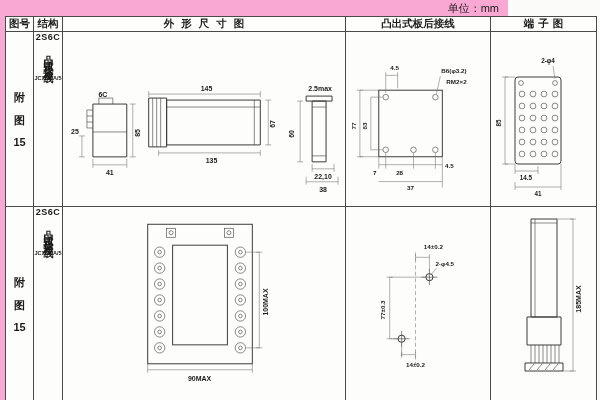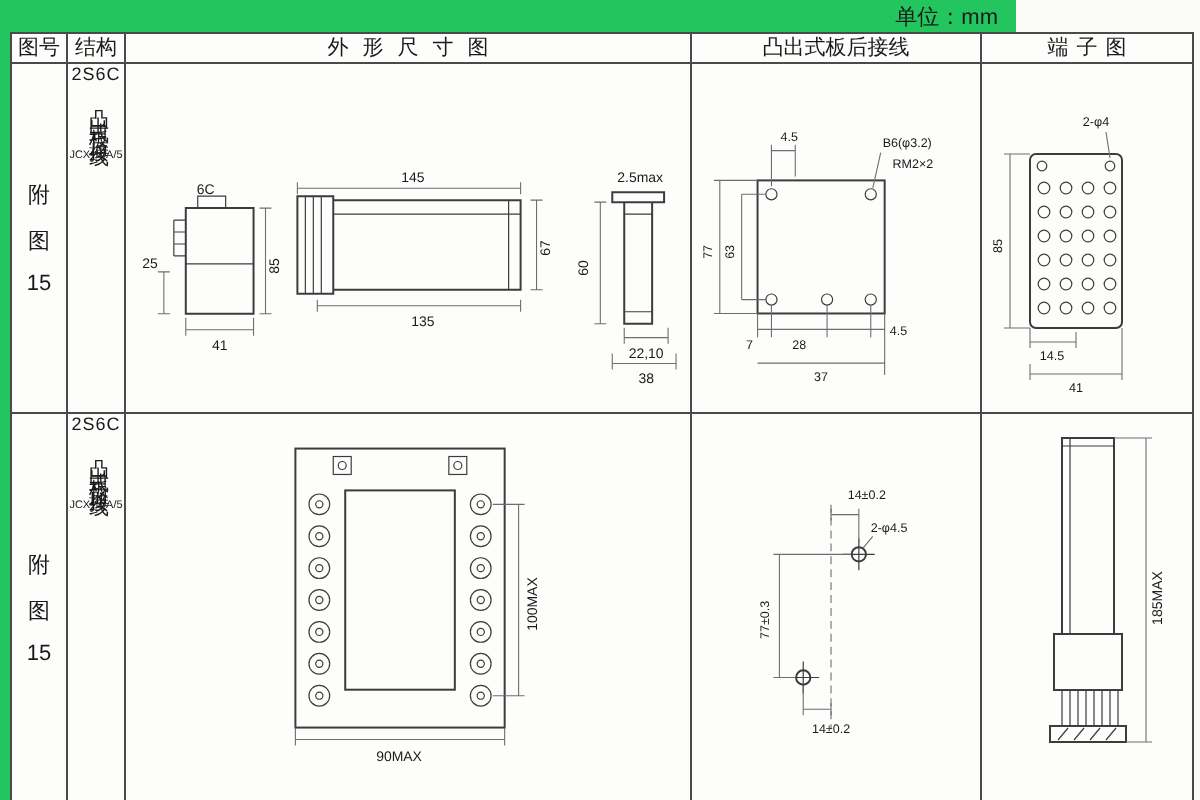--- a/index.html
+++ b/index.html
@@ -1,26 +1,26 @@
 <!DOCTYPE html>
 <html><head>
 <meta charset="utf-8">
 <style>
   html,body{margin:0;padding:0;}
   body{width:600px;height:400px;overflow:hidden;background:#fbfbfa;
        font-family:"Liberation Sans","DejaVu Sans",sans-serif;color:#1a1a1a;}
-  .sheet{position:relative;width:508px;height:400px;background:#22c55e;}
+  .sheet{position:relative;width:508px;height:400px;background:#f9a8d4;}
   .unit-label{position:absolute;top:1px;right:9px;font-size:11px;}
   .tbl{position:absolute;left:5px;top:16px;width:590px;height:383px;display:grid;
        grid-template-columns:28px 29px 283px 145px 105px;
        grid-template-rows:15px 175px 1fr;
        border:1px solid #4a4a4a;background:#fdfdfc;}
   .cell{border-right:1px solid #4a4a4a;border-bottom:1px solid #4a4a4a;
         display:flex;align-items:center;justify-content:center;
-        position:relative;overflow:hidden;}
+        position:relative;overflow:hidden;font-weight:bold;}
   .lc{border-right:none;}
   .lr{border-bottom:none;}
   .hdr{font-size:10.5px;white-space:nowrap;}
   .sp{letter-spacing:7px;text-indent:7px;}
   .sp2{letter-spacing:4px;text-indent:4px;}
   .figcell{flex-direction:column;gap:8px;font-size:11px;}
   .structcell{flex-direction:column;justify-content:flex-start;}
   .model{font-size:9px;margin-bottom:5px;letter-spacing:.5px;}
   .vdesc{writing-mode:vertical-rl;text-orientation:upright;font-size:10px;letter-spacing:3px;}
   .code{font-size:5.5px;margin-top:7px;white-space:nowrap;}

